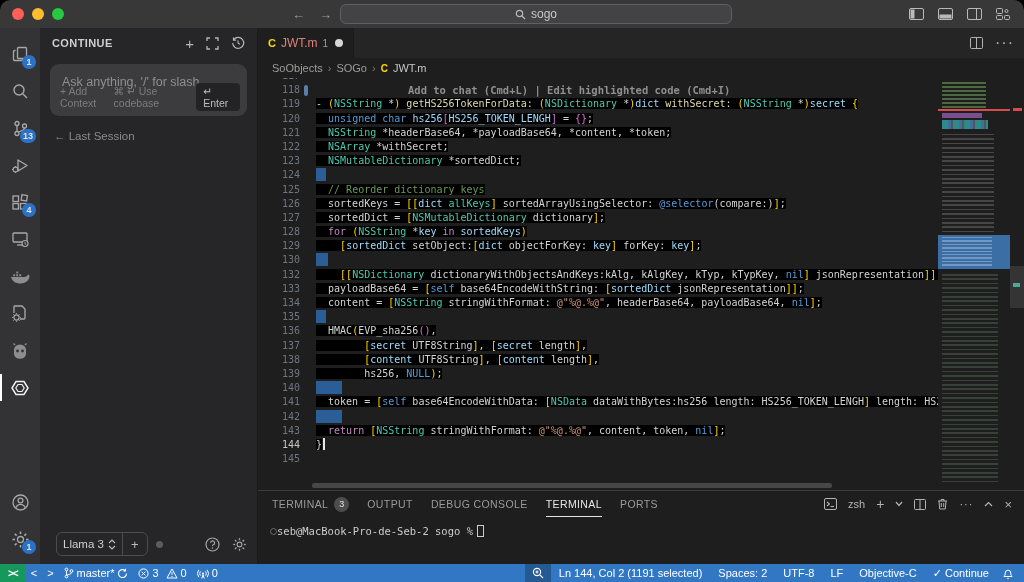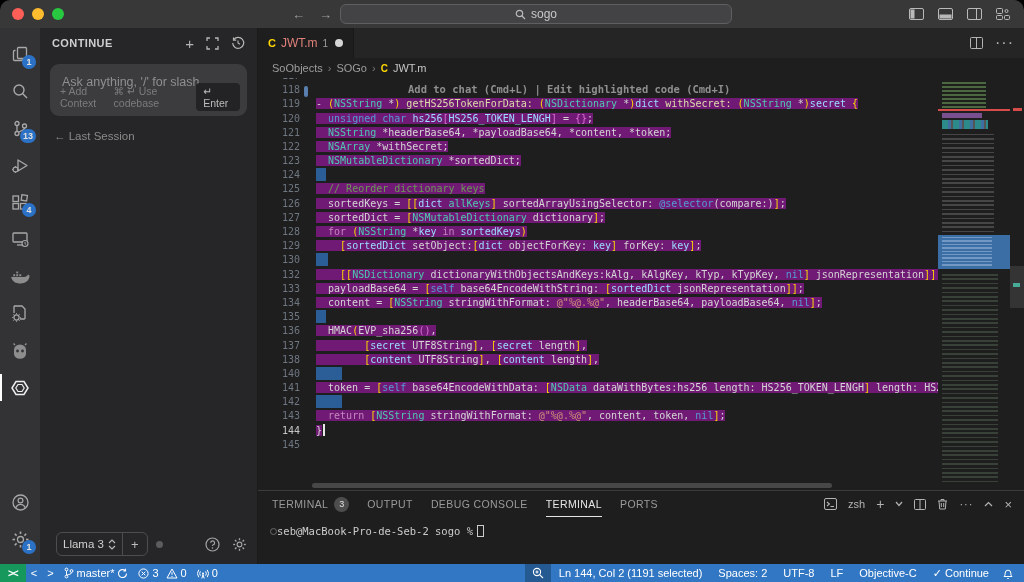--- a/index.html
+++ b/index.html
@@ -52,26 +52,26 @@
   .tab-name{color:#e0807a;}
   .tab-badge{color:#9d9d9d;font-size:10px;}
   .tab-dot{width:8px;height:8px;border-radius:50%;background:#d6d6d6;margin-left:2px;}
   .tabbar-right{position:absolute;right:10px;top:0;height:30px;display:flex;gap:12px;align-items:center;color:#b3b3b3;}
   .breadcrumbs{height:20px;display:flex;align-items:center;gap:5px;padding:0 14px;font-size:11px;color:#9d9d9d;}
   .breadcrumbs .cicon{color:#ffd702;font-weight:bold;font-size:10px;}
   .bc-sep{color:#7a7a7a;font-size:11px;}
   
   .code-area{height:412px;position:relative;overflow:hidden;}
   .code-scroll{position:absolute;left:0;top:-9px;right:86px;overflow:hidden;}
-  .cl{height:14.2px;line-height:14.2px;white-space:pre;font-family:"DejaVu Sans Mono",monospace;font-size:10px;display:flex;align-items:flex-end;}
+  .cl{height:14.2px;line-height:14.2px;white-space:pre;font-family:"DejaVu Sans Mono",monospace;font-size:10px;display:flex;}
   .ln{width:46px;text-align:right;padding-right:4px;color:#6e7681;flex:none;font-size:10px;}
   .ln.act{color:#c6c6c6;}
   .lc{padding-left:12px;white-space:pre;position:relative;}
   .gmark{width:4px;height:11px;background:#5a7fae;border-radius:2px;margin-top:2px;flex:none;}
-  .selbg{background:#701a75;}
+  .selbg{background:#000000;}
   .selblock{display:inline-block;height:13px;vertical-align:top;background:#2b5d97;}
   .codelens{color:#8f8f8f;font-weight:bold;padding-left:88px;font-size:10.5px;}
   .caret{display:inline-block;width:1.5px;height:12px;background:#e8e8e8;vertical-align:text-bottom;margin-left:1px;}
   .tk-w{color:#d4d4d4;} .tk-t{color:#4ec9b0;} .tk-y{color:#dcdcaa;} .tk-b{color:#569cd6;}
   .tk-p{color:#c586c0;} .tk-v{color:#9cdcfe;} .tk-c{color:#6a9955;} .tk-s{color:#ce9178;}
   .tk-g{color:#ffd700;} .tk-o{color:#da70d6;}
   
   .minimap{position:absolute;top:0;right:14px;width:72px;height:100%;background:#1e1e1e;overflow:hidden;}
   .mm{position:absolute;left:4px;}
   .mm-comments{top:4px;width:44px;height:26px;background:repeating-linear-gradient(to bottom,rgba(106,153,85,.6) 0 1.6px,transparent 1.6px 4px);}
@@ -358,20 +358,21 @@
             <div class="cl"><span class="ln">128</span><span class="lc"><span class="selbg"><span class="tk-w">  </span><span class="tk-p">for</span><span class="tk-w"> </span><span class="tk-g">(</span><span class="tk-t">NSString</span><span class="tk-w"> *</span><span class="tk-v">key</span><span class="tk-w"> </span><span class="tk-p">in</span><span class="tk-w"> </span><span class="tk-v">sortedKeys</span><span class="tk-g">)</span></span></span></div>
             <div class="cl"><span class="ln">129</span><span class="lc"><span class="selbg"><span class="tk-w">    </span><span class="tk-g">[</span><span class="tk-v">sortedDict</span><span class="tk-w"> setObject:</span><span class="tk-g">[</span><span class="tk-v">dict</span><span class="tk-w"> objectForKey: </span><span class="tk-v">key</span><span class="tk-g">]</span><span class="tk-w"> forKey: </span><span class="tk-v">key</span><span class="tk-g">]</span><span class="tk-w">;</span></span></span></div>
             <div class="cl"><span class="ln">130</span><span class="lc"><span class="selblock" style="width: 12px;"></span></span></div>
             <div class="cl"><span class="ln">132</span><span class="lc"><span class="selbg"><span class="tk-w">    </span><span class="tk-g">[[</span><span class="tk-t">NSDictionary</span><span class="tk-w"> dictionaryWithObjectsAndKeys:kAlg, kAlgKey, kTyp, kTypKey, </span><span class="tk-b">nil</span><span class="tk-g">]</span><span class="tk-w"> jsonRepresentation</span><span class="tk-g">]]</span><span class="tk-w">;</span></span></span></div>
             <div class="cl"><span class="ln">133</span><span class="lc"><span class="selbg"><span class="tk-w">  payloadBase64 = </span><span class="tk-g">[</span><span class="tk-b">self</span><span class="tk-w"> base64EncodeWithString: </span><span class="tk-g">[</span><span class="tk-v">sortedDict</span><span class="tk-w"> jsonRepresentation</span><span class="tk-g">]]</span><span class="tk-w">;</span></span></span></div>
             <div class="cl"><span class="ln">134</span><span class="lc"><span class="selbg"><span class="tk-w">  content = </span><span class="tk-g">[</span><span class="tk-t">NSString</span><span class="tk-w"> stringWithFormat: </span><span class="tk-s">@"%@.%@"</span><span class="tk-w">, headerBase64, payloadBase64, </span><span class="tk-b">nil</span><span class="tk-g">]</span><span class="tk-w">;</span></span></span></div>
             <div class="cl"><span class="ln">135</span><span class="lc"><span class="selblock" style="width: 10px;"></span></span></div>
             <div class="cl"><span class="ln">136</span><span class="lc"><span class="selbg"><span class="tk-w">  HMAC</span><span class="tk-g">(</span><span class="tk-w">EVP_sha256</span><span class="tk-o">()</span><span class="tk-w">,</span></span></span></div>
             <div class="cl"><span class="ln">137</span><span class="lc"><span class="selbg"><span class="tk-w">        </span><span class="tk-g">[</span><span class="tk-v">secret</span><span class="tk-w"> UTF8String</span><span class="tk-g">]</span><span class="tk-w">, </span><span class="tk-g">[</span><span class="tk-v">secret</span><span class="tk-w"> length</span><span class="tk-g">]</span><span class="tk-w">,</span></span></span></div>
             <div class="cl"><span class="ln">138</span><span class="lc"><span class="selbg"><span class="tk-w">        </span><span class="tk-g">[</span><span class="tk-v">content</span><span class="tk-w"> UTF8String</span><span class="tk-g">]</span><span class="tk-w">, </span><span class="tk-g">[</span><span class="tk-v">content</span><span class="tk-w"> length</span><span class="tk-g">]</span><span class="tk-w">,</span></span></span></div>
+            <div class="cl"><span class="ln">139</span><span class="lc"><span class="selbg"><span class="tk-w">        hs256, </span><span class="tk-b">NULL</span><span class="tk-g">)</span><span class="tk-w">;</span></span></span></div>
             <div class="cl"><span class="ln">140</span><span class="lc"><span class="selblock" style="width: 26px;"></span></span></div>
             <div class="cl"><span class="ln">141</span><span class="lc"><span class="selbg"><span class="tk-w">  token = </span><span class="tk-g">[</span><span class="tk-b">self</span><span class="tk-w"> base64EncodeWithData: </span><span class="tk-g">[</span><span class="tk-t">NSData</span><span class="tk-w"> dataWithBytes:hs256 length: HS256_TOKEN_LENGH</span><span class="tk-g">]</span><span class="tk-w"> length: HS2</span></span></span></div>
             <div class="cl"><span class="ln">142</span><span class="lc"><span class="selblock" style="width: 26px;"></span></span></div>
             <div class="cl"><span class="ln">143</span><span class="lc"><span class="selbg"><span class="tk-w">  </span><span class="tk-p">return</span><span class="tk-w"> </span><span class="tk-g">[</span><span class="tk-t">NSString</span><span class="tk-w"> stringWithFormat: </span><span class="tk-s">@"%@.%@"</span><span class="tk-w">, content, token, </span><span class="tk-b">nil</span><span class="tk-g">]</span><span class="tk-w">;</span></span></span></div>
             <div class="cl"><span class="ln act">144</span><span class="lc"><span class="selbg"><span class="tk-w">}</span></span><span class="caret"></span></span></div>
             <div class="cl"><span class="ln">145</span><span class="lc"><span></span></span></div>
           </div>
         <div class="minimap">
           <div class="mm mm-comments"></div>
           <div class="mm mm-red"></div>

